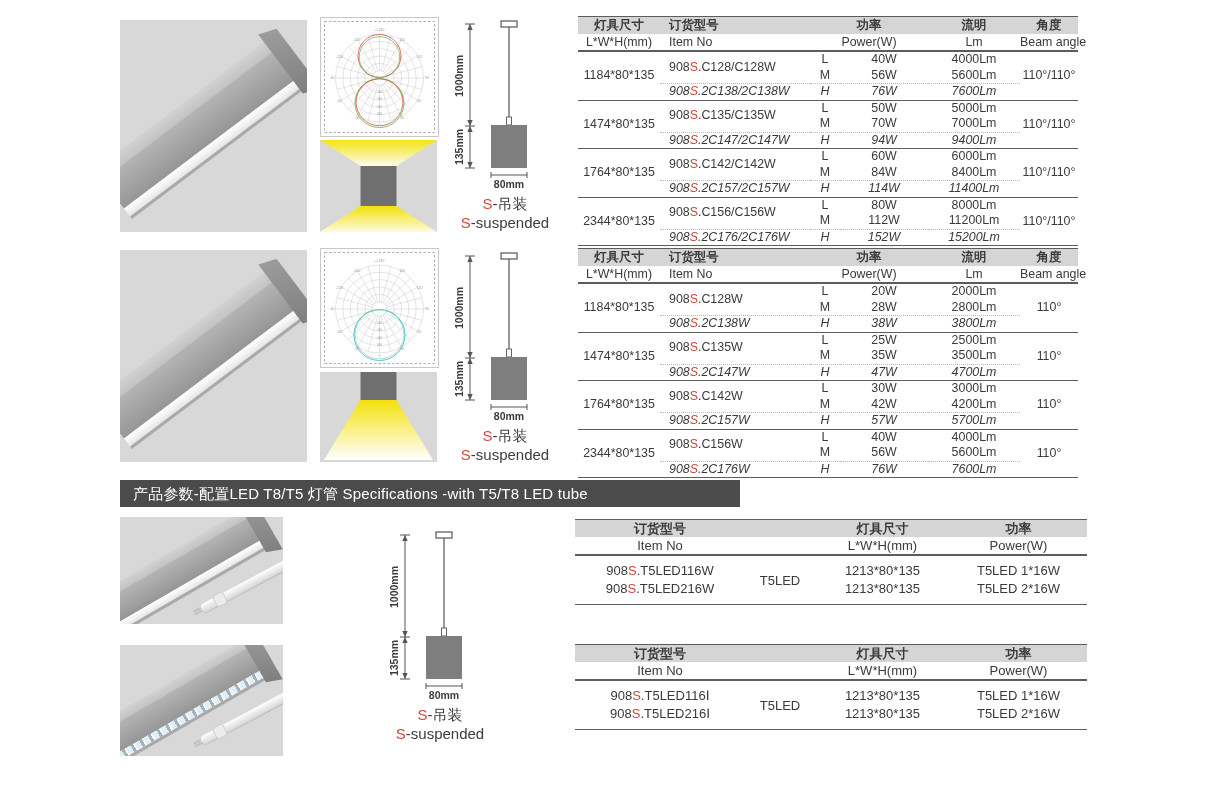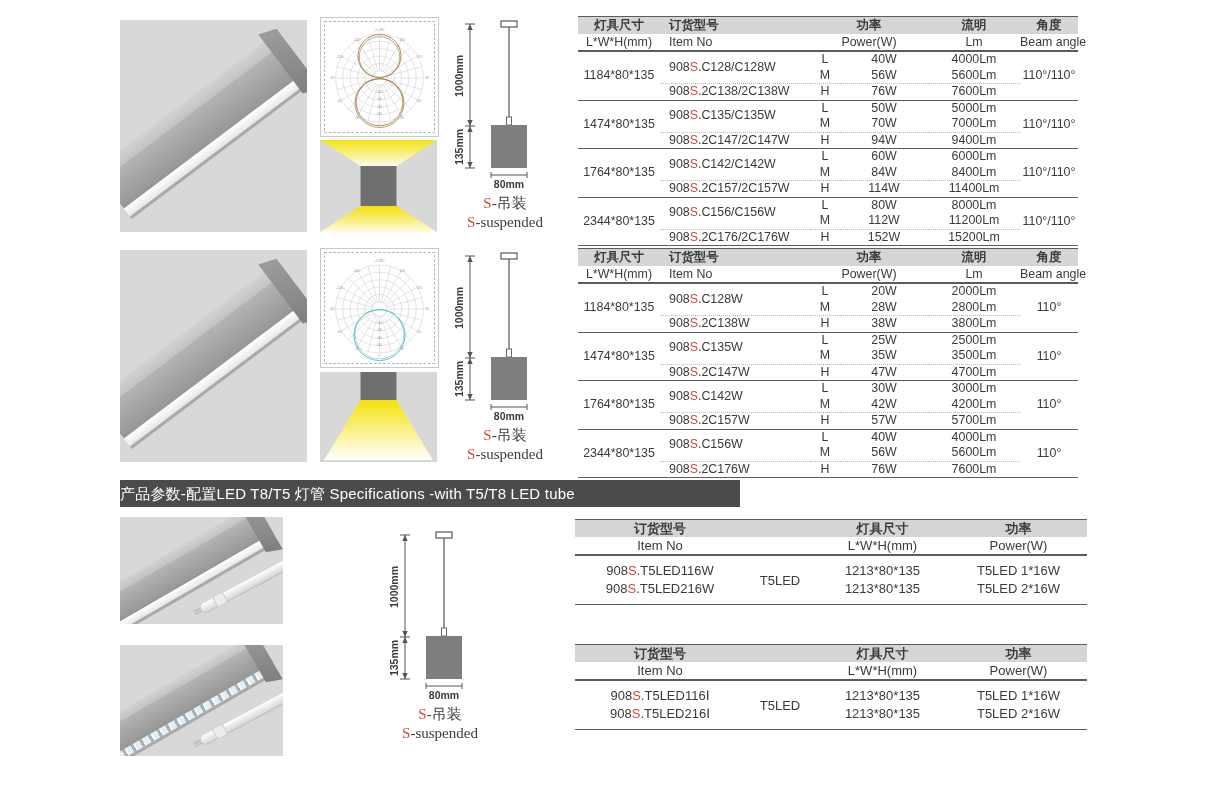--- a/index.html
+++ b/index.html
@@ -19,43 +19,43 @@
   .tubeled .ring{position:absolute;left:16px;top:-1px;width:10px;height:11px;border-radius:2px;background:#ececec;box-shadow:0 0 0 1px #cfcfcf;}
   .tubeled .pin1,.tubeled .pin2{position:absolute;left:-8px;width:8px;height:2px;background:#c0c0c0;}
   .tubeled .pin1{top:2px}.tubeled .pin2{top:5px}
 
   
   .polar{position:absolute;background:#fff;border:1px solid #c8c8c8;}
   .illus{position:absolute;}
 
   
   .susp{position:absolute;width:110px;text-align:center;color:#3c3c3c;}
-  .susp .cap-label{font-size:15px;line-height:19px;white-space:nowrap;font-family:Liberation Serif, serif;}
+  .susp .cap-label{font-size:15px;line-height:19px;white-space:nowrap;}
 
   
   table.spec{position:absolute;border-collapse:collapse;table-layout:fixed;width:500px;color:#3a3a3a;font-size:12.4px;border-bottom:1.6px solid #5c5c5c;}
   .spec th,.spec td{padding:0;font-weight:400;text-align:center;vertical-align:middle;height:15.5px;line-height:15.5px;white-space:nowrap;}
   .spec thead .cn th{background:#d5d5d5;font-weight:700;border-top:1.4px solid #5c5c5c;height:17px;line-height:17px;}
   .spec thead .en th{border-bottom:2px solid #5c5c5c;height:16px;line-height:16px;}
   .spec th.item,.spec td.item{text-align:left;padding-left:9px;}
   .spec tbody tr:first-child td{border-top:1.3px solid #5c5c5c;}
-  .spec tr.dot td{border-top:1px dotted #b9b9b9;}
+  .spec tr.dot td{border-top:1px dotted #b9b9b9;font-style:italic;}
 
   
   table.tube-table{position:absolute;border-collapse:collapse;table-layout:fixed;width:512px;color:#3a3a3a;font-size:13px;border-bottom:1.4px solid #5c5c5c;}
   .tube-table th{padding:0;font-weight:400;text-align:center;height:17px;line-height:17px;white-space:nowrap;}
   .tube-table thead .cn th{background:#d5d5d5;font-weight:700;border-top:1.4px solid #5c5c5c;}
   .tube-table thead .en th{border-bottom:2px solid #5c5c5c;}
   .tube-table td{border-top:1.4px solid #5c5c5c;padding:6px 0;text-align:center;vertical-align:middle;white-space:nowrap;}
   .tube-table tbody tr:first-child td{border-top:none;}
   .ln{height:18px;line-height:18px;}
 
   
   .banner{position:absolute;left:120px;top:480px;width:620px;height:27px;background:#4b4b4b;color:#fff;
-          font-size:15px;line-height:27px;box-sizing:border-box;letter-spacing:.2px;white-space:nowrap;}
+          font-size:15px;line-height:27px;padding-left:13px;box-sizing:border-box;letter-spacing:.2px;white-space:nowrap;}
 
   svg text{font-family:"Liberation Sans",sans-serif;}
 </style>
 </head>
 <body>
 
 <div id="canvas">
 
   <div class="photo" style="left:120px;top:20px;width:187px;height:212px">
     <div class="bar" style="width:230px;height:62px;left:-30px;top:74px;transform:rotate(-37deg);">

